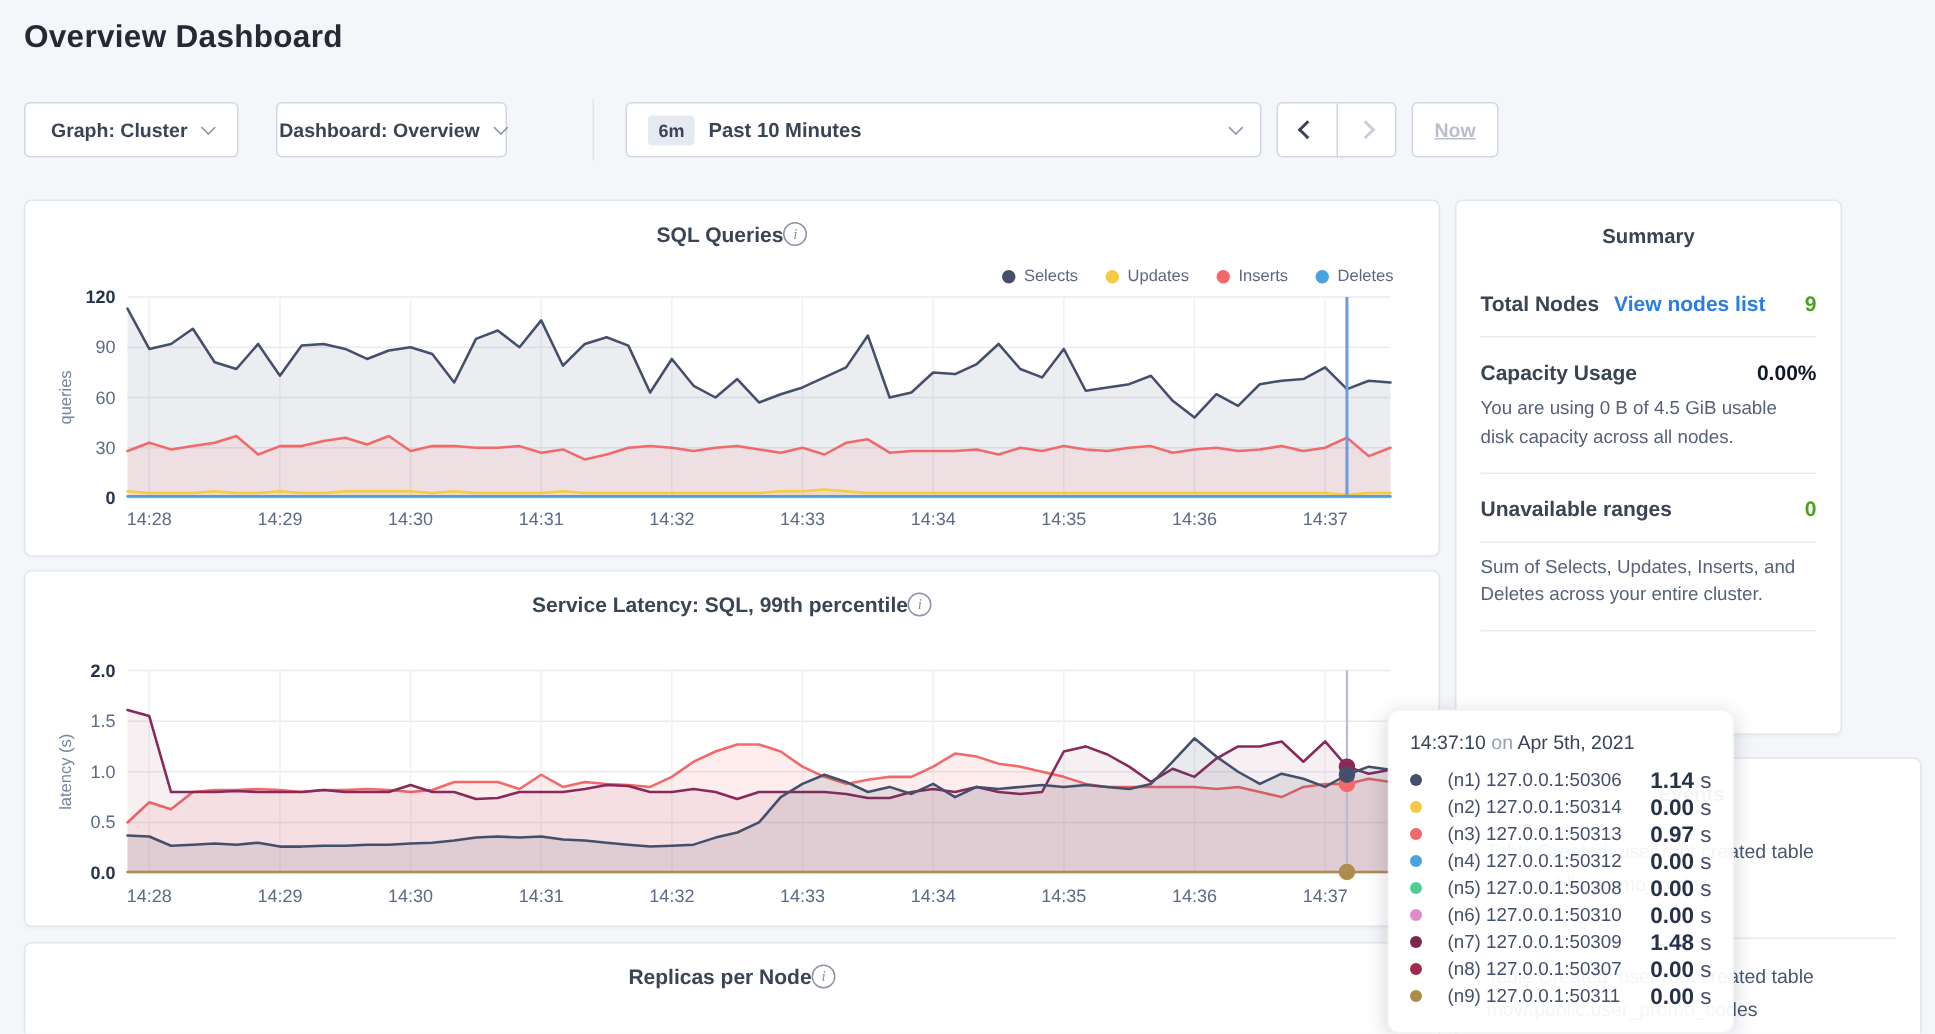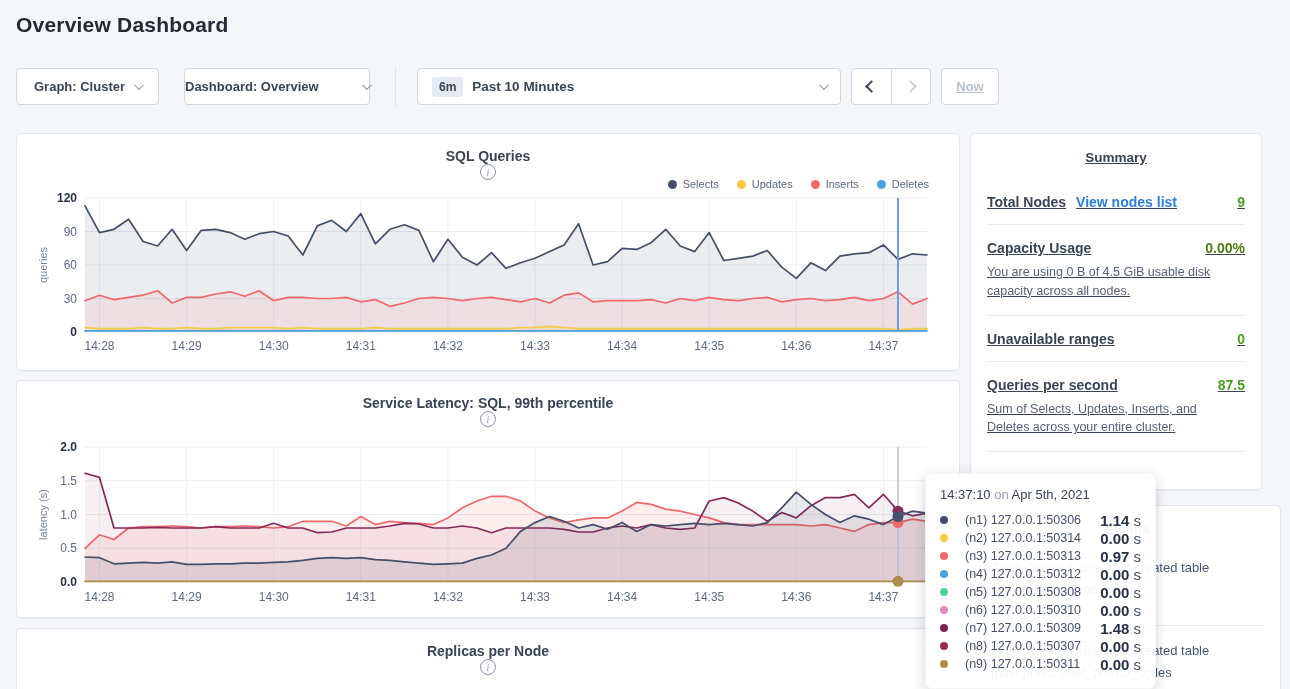--- a/index.html
+++ b/index.html
@@ -14,42 +14,42 @@
 
   
   .btn {
     position:absolute; top:68px; height:37px; background:#fff;
     border:1px solid #d0d7e2; border-radius:4px;
     display:flex; align-items:center; justify-content:center;
     font-size:13px; font-weight:700; color:#394455; cursor:pointer; gap:9px;
   }
   .chev { width:7px; height:7px; border-right:1.6px solid #8a93a8; border-bottom:1.6px solid #8a93a8; transform:rotate(45deg) translateY(-2px); display:inline-block; }
   .dd-graph { left:16px; width:143px; }
-  .dd-dash  { left:184px; width:186px;justify-content:space-between; }
+  .dd-dash  { left:184px; width:154px; }
   .vdivider { position:absolute; left:395px; top:66px; width:1px; height:41px; background:#dfe3ea; }
   .timepicker { left:417px; width:424px; justify-content:flex-start; padding:0 14px; font-size:13.5px; }
   .time-badge { background:#e4e9f2; border-radius:3px; font-size:12px; font-weight:700; padding:3px 7px; color:#394455; }
   .timepicker .chev { margin-left:auto; }
   .navgroup { position:absolute; left:851px; top:68px; width:80px; height:37px; background:#fff; border:1px solid #d0d7e2; border-radius:4px; display:flex; }
   .navgroup .half { flex:1; display:flex; align-items:center; justify-content:center; cursor:pointer; }
   .navgroup .half:first-child { border-right:1px solid #d0d7e2; }
   .arrow { width:9px; height:9px; border-left:2.4px solid #394455; border-bottom:2.4px solid #394455; }
   .arrow.left  { transform:rotate(45deg); }
   .arrow.right { transform:rotate(-135deg); border-color:#c9cfda; }
   .now-btn { left:941px; width:58px; color:#b7bfcd;text-decoration:underline; }
 
   
   .card { position:absolute; background:#fff; border:1px solid #e2e6ee; border-radius:5px; box-shadow:0 1px 2px rgba(40,50,70,.04); }
   .card-sql      { left:16px; top:133px; width:944px; height:238px; }
   .card-latency  { left:16px; top:380px; width:944px; height:238px; }
   .card-replicas { left:16px; top:628px; width:944px; height:100px; }
-  .card-summary  { left:970px; top:133px; width:292px; height:357px;text-decoration:underline; }
+  .card-summary  { left:970px; top:133px; width:258px; height:357px; }
   .card-events   { left:970px; top:505px; width:311px; height:220px; }
 
-  .chart-title-row { display:flex; align-items:center; justify-content:center; gap:0; margin-top:14px;flex-direction:column; }
+  .chart-title-row { display:flex; align-items:center; justify-content:center; gap:0; margin-top:14px; }
   .chart-title { font-size:14px; font-weight:700; color:#394455; }
   .info-icon { width:16px; height:16px; border:1px solid #8a93a8; border-radius:50%; color:#8a93a8; font-size:10px; display:inline-flex; align-items:center; justify-content:center; font-style:italic; font-family:"Liberation Serif", serif; }
   .info-icon::after { content:"i"; }
 
   .legend { position:absolute; right:30px; top:44px; display:flex; gap:18px; }
   .legend-item { display:flex; align-items:center; gap:6px; font-size:11px; color:#5c6880; cursor:pointer; }
   .legend-dot { width:9px; height:9px; border-radius:50%; }
 
   svg.chart { position:absolute; left:18px; font-family:inherit; }
   .svg-sql { top:56px; }
@@ -252,35 +252,31 @@
 
   <div class="sum-row sum-sec1">
     <span class="sum-label">Total Nodes</span>
     <span class="sum-link" style="color: rgb(42, 125, 225); text-align: right;">View nodes list</span>
     <span class="sum-value" style="color: rgb(74, 160, 35);">9</span>
   </div>
   <div class="sum-div"></div>
 
   <div class="sum-row">
     <span class="sum-label">Capacity Usage</span>
-    <span class="sum-value" style="color: #4d7c0f;">0.00%</span>
+    <span class="sum-value" style="color: #0f172a;">0.00%</span>
   </div>
   <div class="sum-desc">You are using 0 B of 4.5 GiB usable disk capacity across all nodes.</div>
   <div class="sum-div"></div>
 
   <div class="sum-row">
     <span class="sum-label">Unavailable ranges</span>
     <span class="sum-value" style="color: rgb(74, 160, 35);">0</span>
   </div>
   <div class="sum-div"></div>
 
-  <div class="sum-row">
-    <span class="sum-label">Queries per second</span>
-    <span class="sum-value" style="color: rgb(74, 160, 35);">87.5</span>
-  </div>
   <div class="sum-desc">Sum of Selects, Updates, Inserts, and Deletes across your entire cluster.</div>
   <div class="sum-div"></div>
 
 </div>
 
 <div class="card card-events">
   <div class="events-title">Events</div>
   <div class="event-item first">
     <div>Table Created: user root created table</div>
     <div>movr.public.promo_codes</div>

